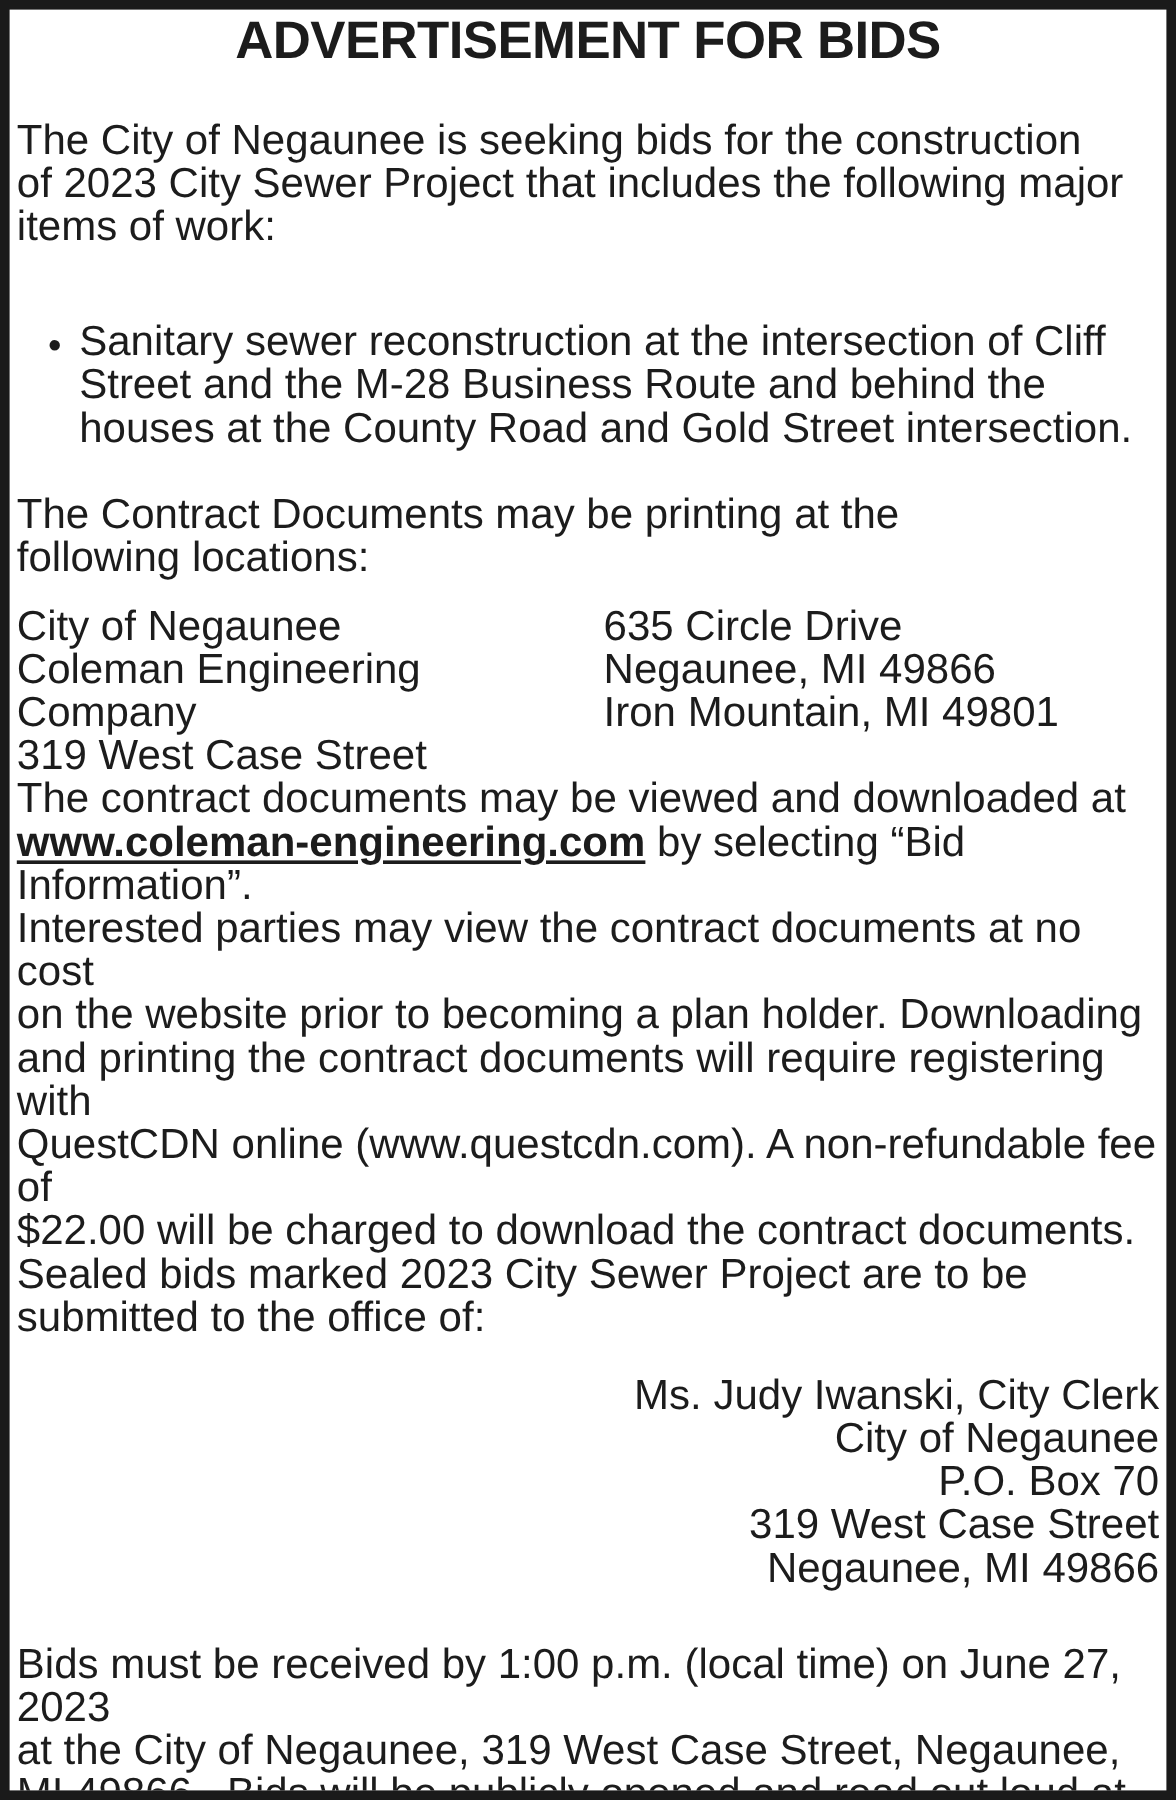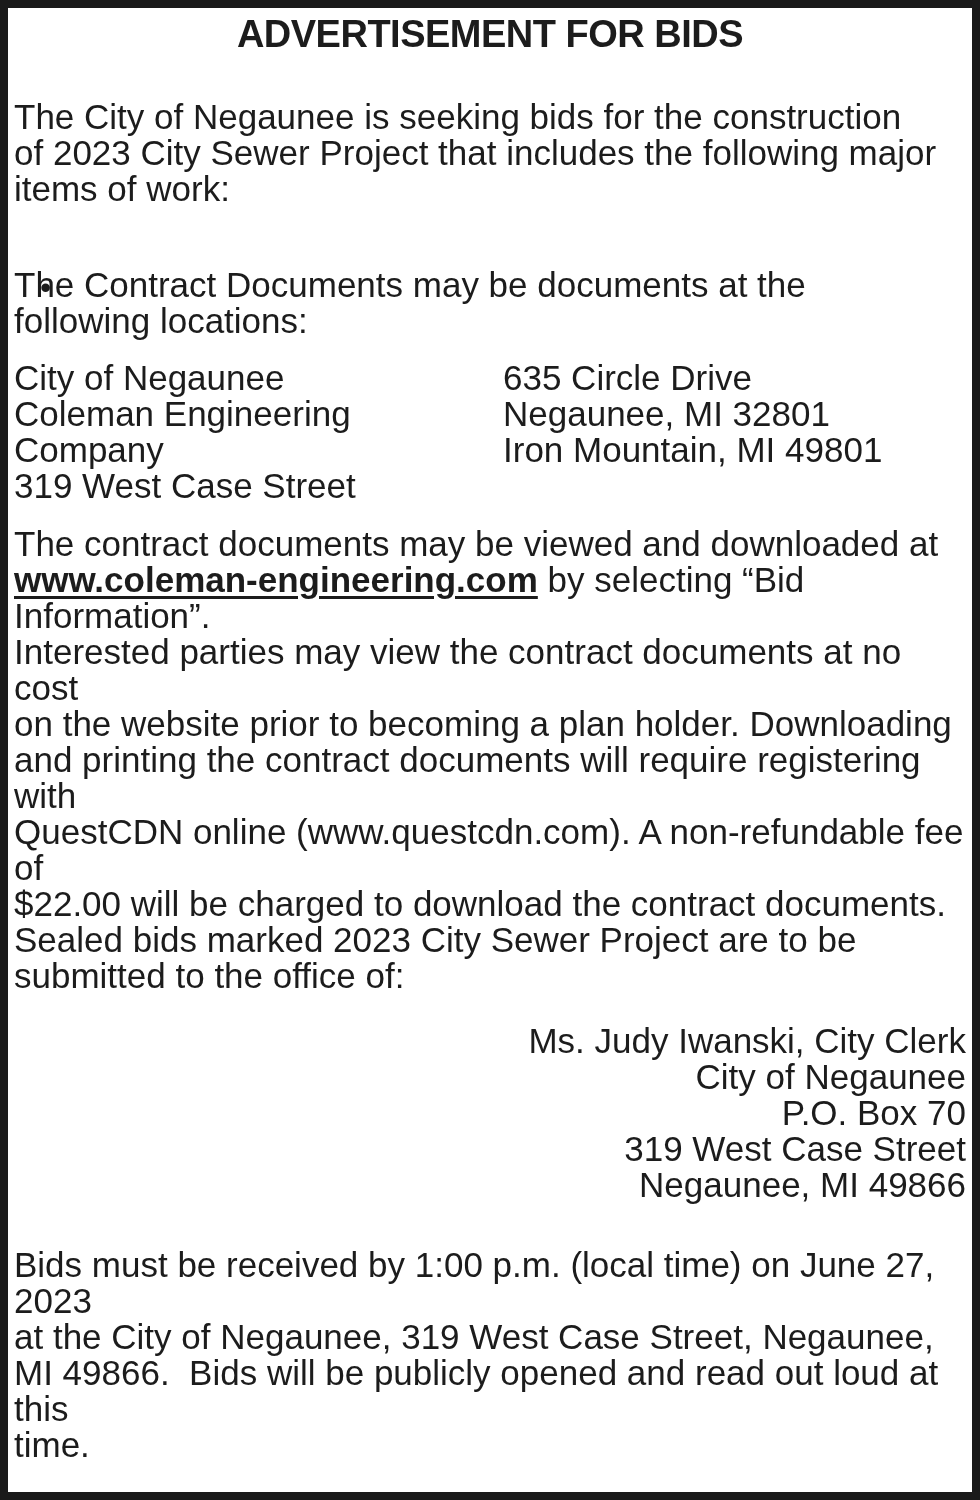--- a/index.html
+++ b/index.html
@@ -7,21 +7,21 @@
   body {
     width: 980px;
     height: 1500px;
     border: 8px solid #1a1a1a;
     padding: 0 6px;
     overflow: hidden;
     font-family: "Liberation Sans", sans-serif;
     color: #1c1c1c;
   }
   .ad-title {
-    font-size: 38px;
+    font-size: 44px;
     font-weight: bold;
     text-align: center;
     line-height: 44px;
     margin-top: 4px;
     letter-spacing: -0.5px;
   }
   .para {
     font-size: 35px;
     line-height: 36px;
     white-space: pre-line;
@@ -34,50 +34,52 @@
     top: 0;
     font-size: 32px;
     line-height: 41px;
   }
   .examined    { margin-top: 36px; }
   .locations   {
     margin-top: 21px;
     display: grid;
     grid-template-columns: 489px auto;
   }
-  .download    { margin-top: 22px; }
+  .download    { }
   .download-link {
     font-weight: bold;
     text-decoration: underline;
     text-decoration-thickness: 2.5px;
     text-underline-offset: 4px;
   }
   .submit-address { margin-top: 29px; text-align: right; }
   .deadline    { margin-top: 44px; }
 </style>
 </head>
 <body>
 
 <h1 class="ad-title">ADVERTISEMENT FOR BIDS</h1>
 
 <p class="para intro">The City of Negaunee is seeking bids for the construction
 of 2023 City Sewer Project that includes the following major
 items of work:</p>
 
-<div class="bullet-item"><span class="bullet-marker">•</span></div>
+<div class="bullet-item"><span class="bullet-marker">•</span><span class="para">Sanitary sewer reconstruction at the intersection of Cliff
+Street and the M-28 Business Route and behind the
+houses at the County Road and Gold Street intersection.</span></div>
 
-<p class="para examined">The Contract Documents may be documents at the
+<p class="para examined">The Contract Documents may be printing at the
 following locations:</p>
 
 <div class="locations">
     <div class="para">City of Negaunee
 Coleman Engineering Company
 319 West Case Street</div>
     <div class="para">635 Circle Drive
-Negaunee, MI 32801
+Negaunee, MI 49866
 Iron Mountain, MI 49801</div>
   </div>
 
 <p class="para download"><span>The contract documents may be viewed and downloaded at</span> <span class="download-link">www.coleman-engineering.com</span><span> by selecting “Bid Information”.
 Interested parties may view the contract documents at no cost
 on the website prior to becoming a plan holder. Downloading
 and printing the contract documents will require registering with
 QuestCDN online (www.questcdn.com). A non-refundable fee of
 $22.00 will be charged to download the contract documents.
 Sealed bids marked 2023 City Sewer Project are to be

